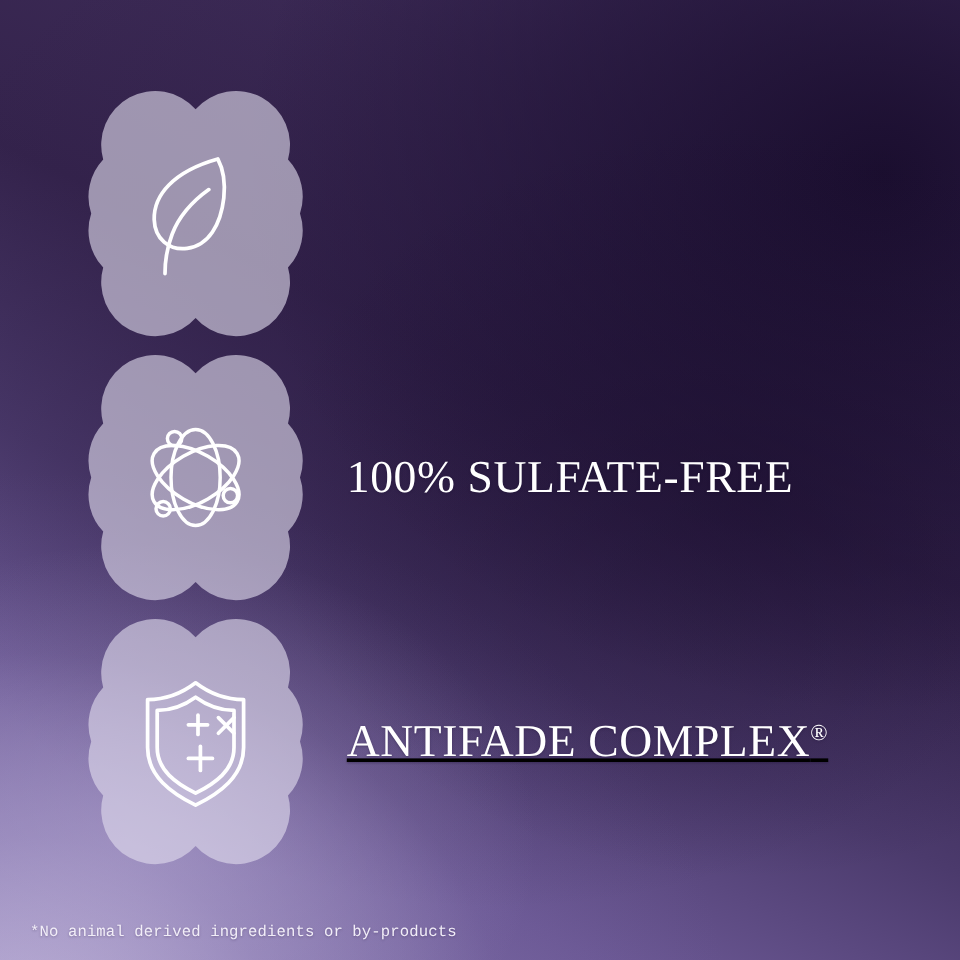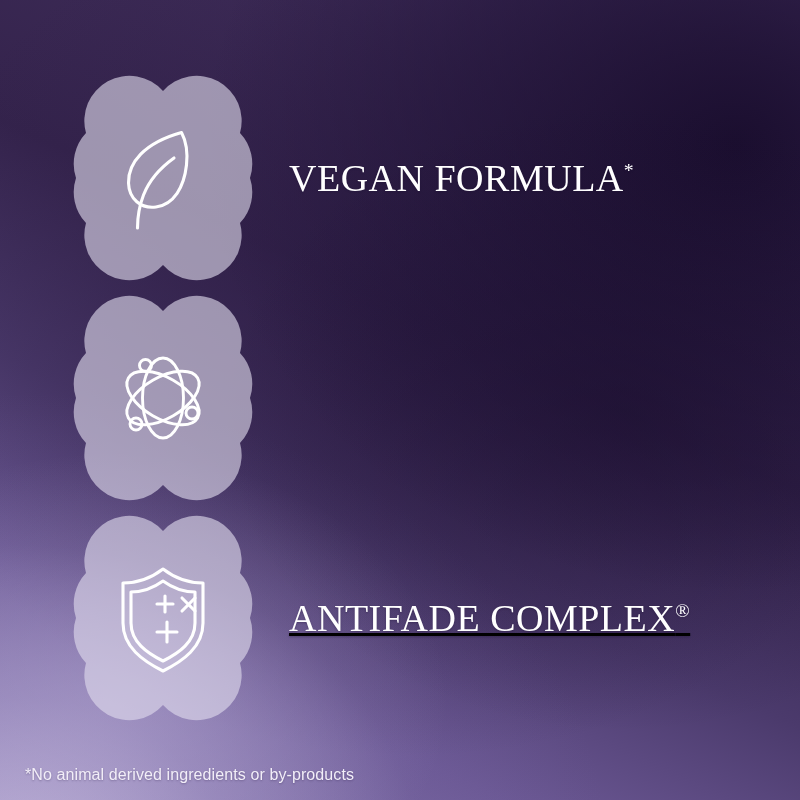--- a/index.html
+++ b/index.html
@@ -109,22 +109,22 @@
     vertical-align: super;
     line-height: 0;
   }
 
   .footnote {
     position: absolute;
     left: 25px;
     bottom: 16px;
     z-index: 3;
     color: #f2eef8;
-    font-family: Liberation Sans, sans-serif;
-    font-size: 16px;
+    font-family: Liberation Mono, monospace;
+    font-size: 13px;
     letter-spacing: 0.1px;
     white-space: nowrap;
     text-shadow: 0 1px 2px rgba(40,22,66,0.30);
   }
 </style>
 </head>
 <body>
 
 <div id="stage">
 
@@ -148,23 +148,20 @@
                      C 74 58, 58 78, 58.5 98
                      C 59 114, 71 124, 86 122
                      C 104 119.5, 114 102, 116.5 80
                      C 118 66, 115.5 55, 111.5 47.5 Z"></path>
             <path class="glyph" d="M104 73
                      C 90 83, 79 96, 73.5 110
                      C 68.5 123, 67.5 133, 67.5 143"></path>
           </g>
         </svg>
       </div>
-      <div class="label">
-        <span>VEGAN FORMULA</span><sup>*</sup>
-      </div>
     </div>
 
     <div class="row row-2">
       <div class="badge">
         <svg viewBox="0 0 186 186" aria-hidden="true">
           <path class="quatrefoil" d="M93 6
                    A45 45 0 0 1 170 48
                    A45 45 0 0 1 180 93
                    A45 45 0 0 1 170 138
                    A45 45 0 0 1 93 180
@@ -175,20 +172,23 @@
 
           <g>
             <ellipse class="glyph glyph-thin" cx="93" cy="93" rx="20.5" ry="40" transform="rotate(0 93 93)"></ellipse>
             <ellipse class="glyph glyph-thin" cx="93" cy="93" rx="20.5" ry="40" transform="rotate(60 93 93)"></ellipse>
             <ellipse class="glyph glyph-thin" cx="93" cy="93" rx="20.5" ry="40" transform="rotate(120 93 93)"></ellipse>
             <circle class="glyph glyph-thin" cx="75.5" cy="60.5" r="6"></circle>
             <circle class="glyph glyph-thin" cx="66" cy="119" r="6"></circle>
             <circle class="glyph glyph-thin" cx="122" cy="108" r="6"></circle>
           </g>
         </svg>
+      </div>
+      <div class="label">
+        <span>100% SULFATE-FREE</span>
       </div>
     </div>
 
     <div class="row row-3">
       <div class="badge">
         <svg viewBox="0 0 186 186" aria-hidden="true">
           <path class="quatrefoil" d="M93 6
                    A45 45 0 0 1 170 48
                    A45 45 0 0 1 180 93
                    A45 45 0 0 1 170 138

